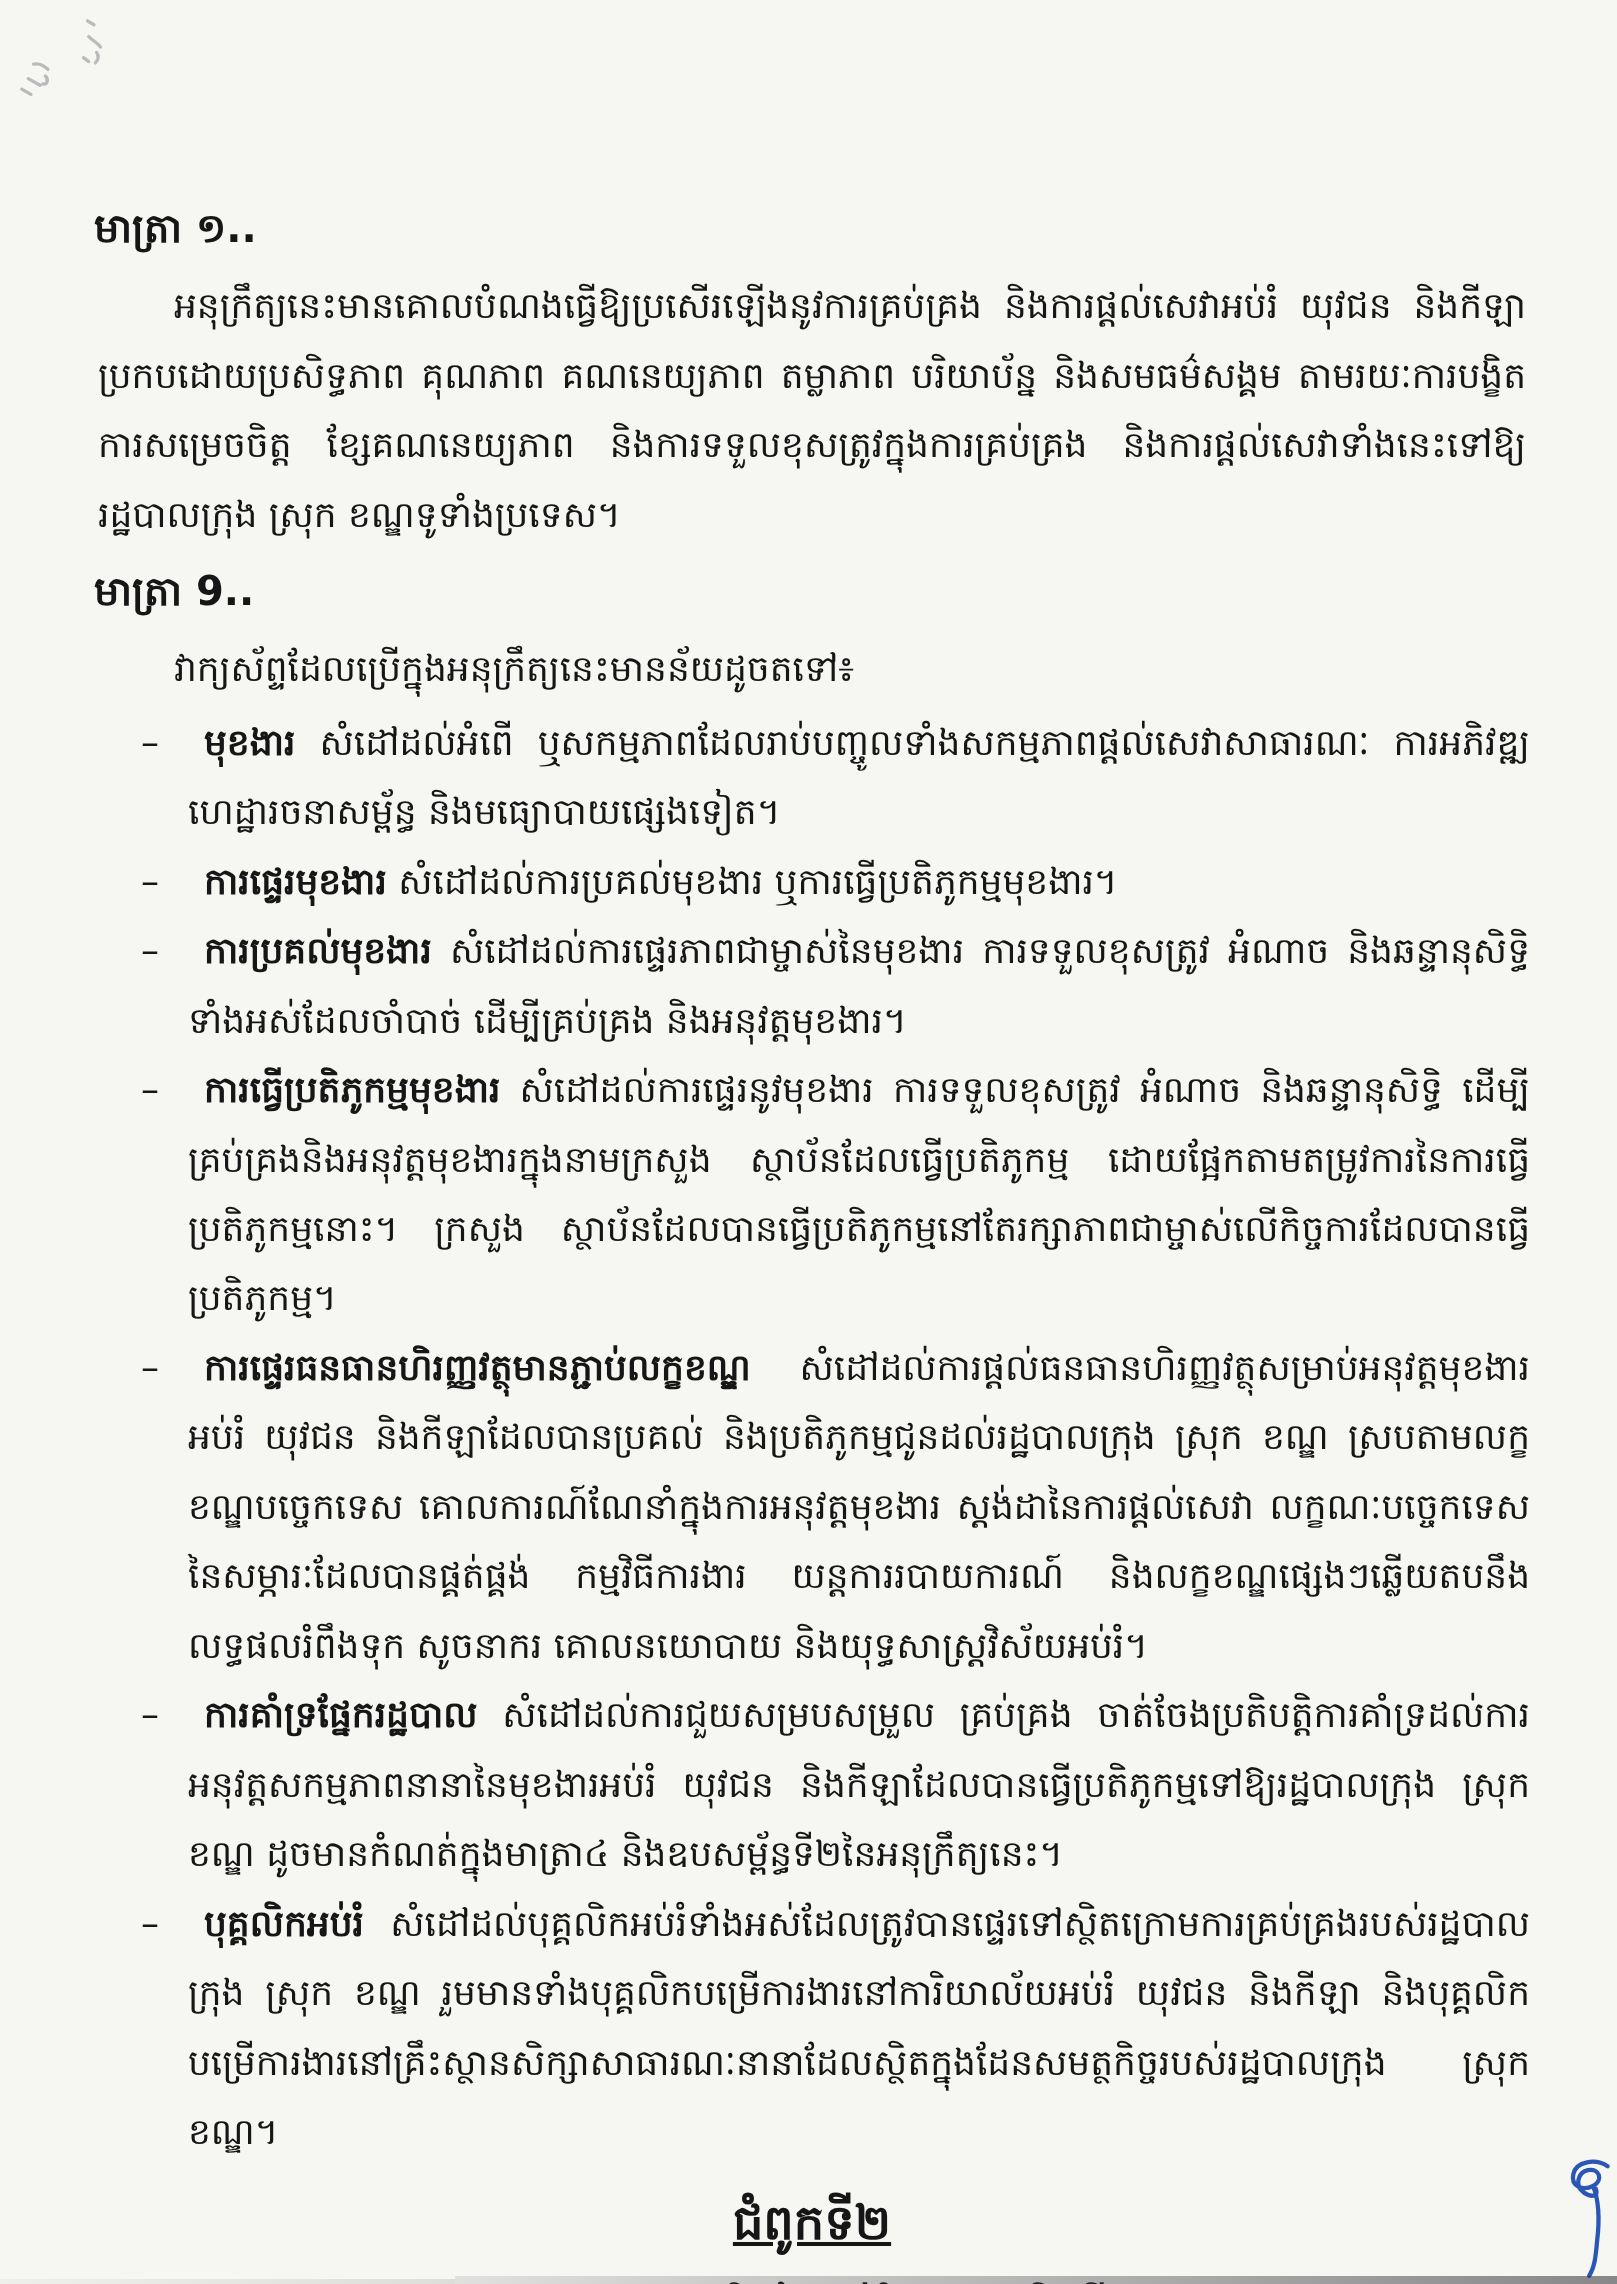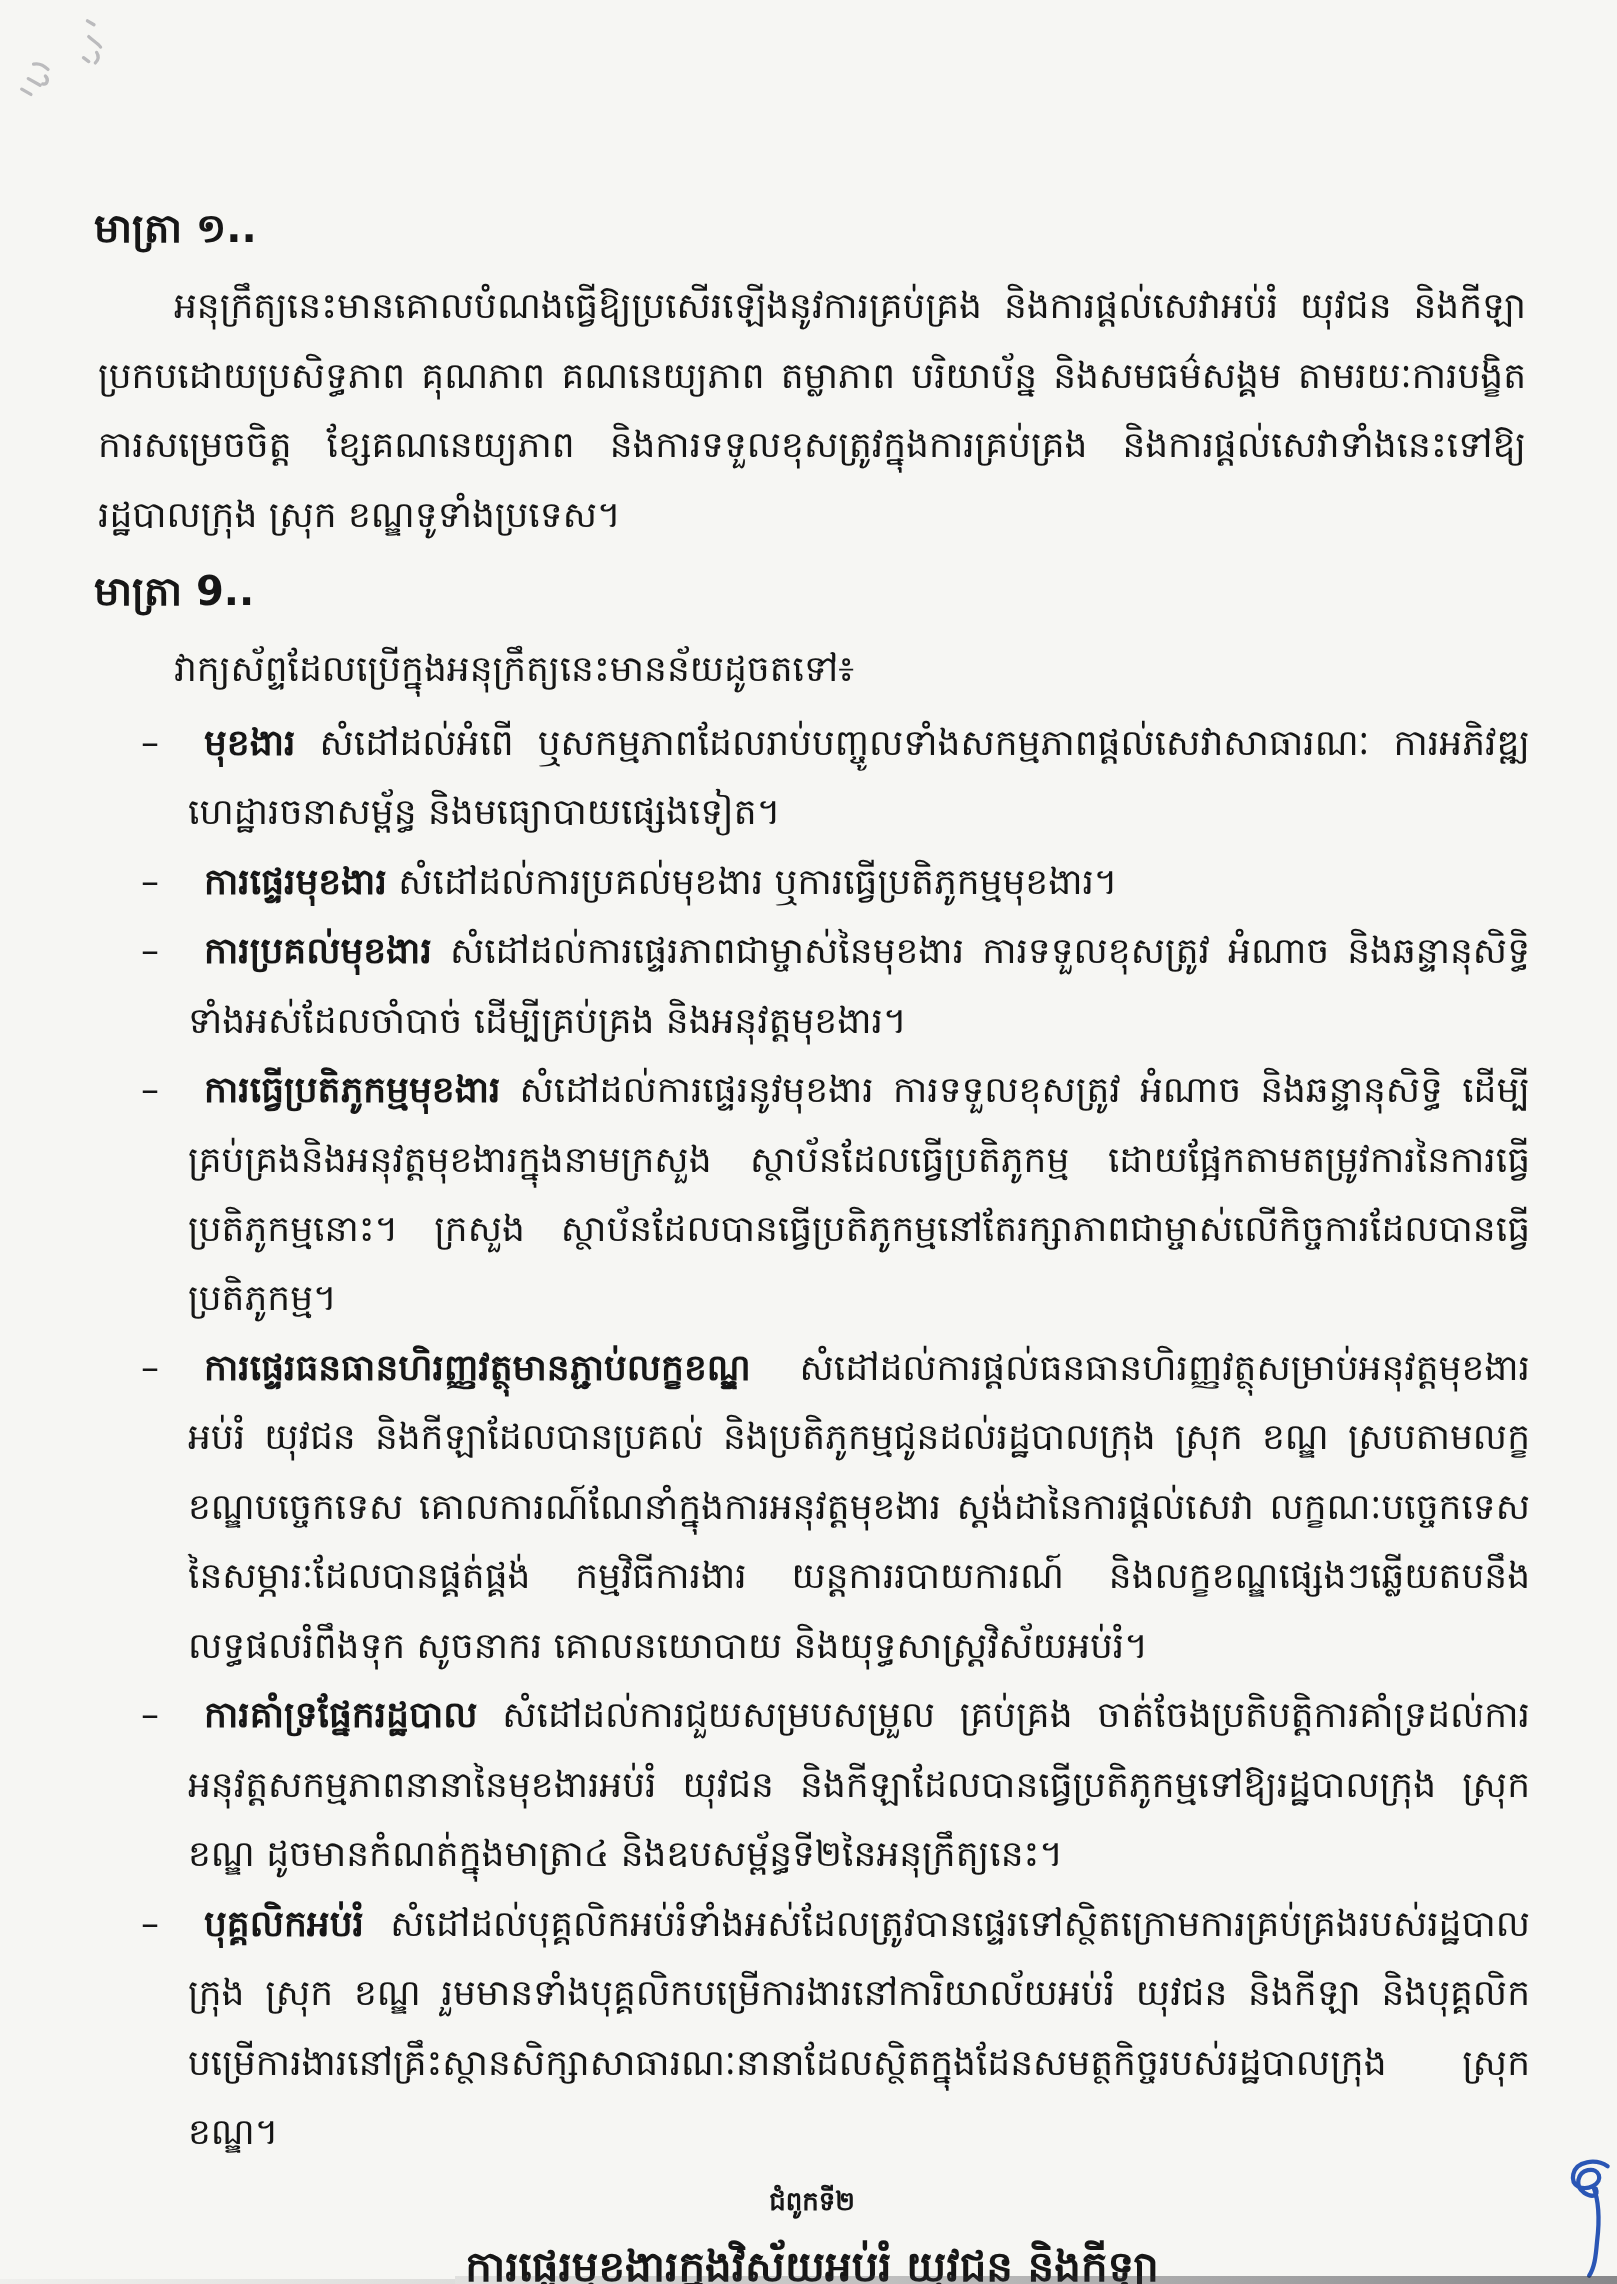--- a/index.html
+++ b/index.html
@@ -43,22 +43,23 @@
     flex:1 1 auto;
     text-align:justify;
   }
   .def-term{font-weight:bold;margin-left:16px;}
   .chapter-block{
     text-align:center;
     margin-top:9.2px;
     font-weight:bold;
   }
   .chapter-title{
-    font-size:26px;
+    font-size:48px;
     margin:0;
+    text-decoration:underline;
   }
   .chapter-subtitle{
     font-size:42px;
     margin:0;
   }
   .corner-mark{
     position:absolute;left:14.5px;top:9.2px;
     opacity:.55;
   }
   .signature{

